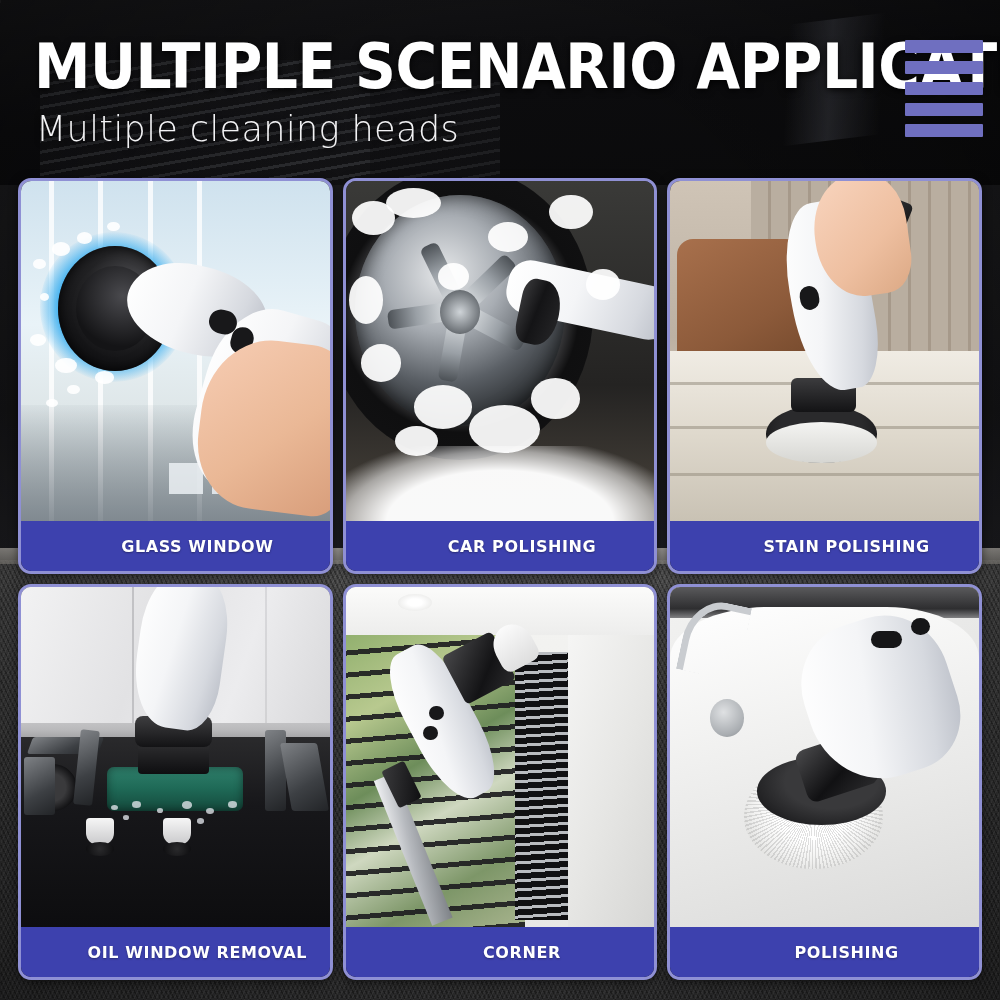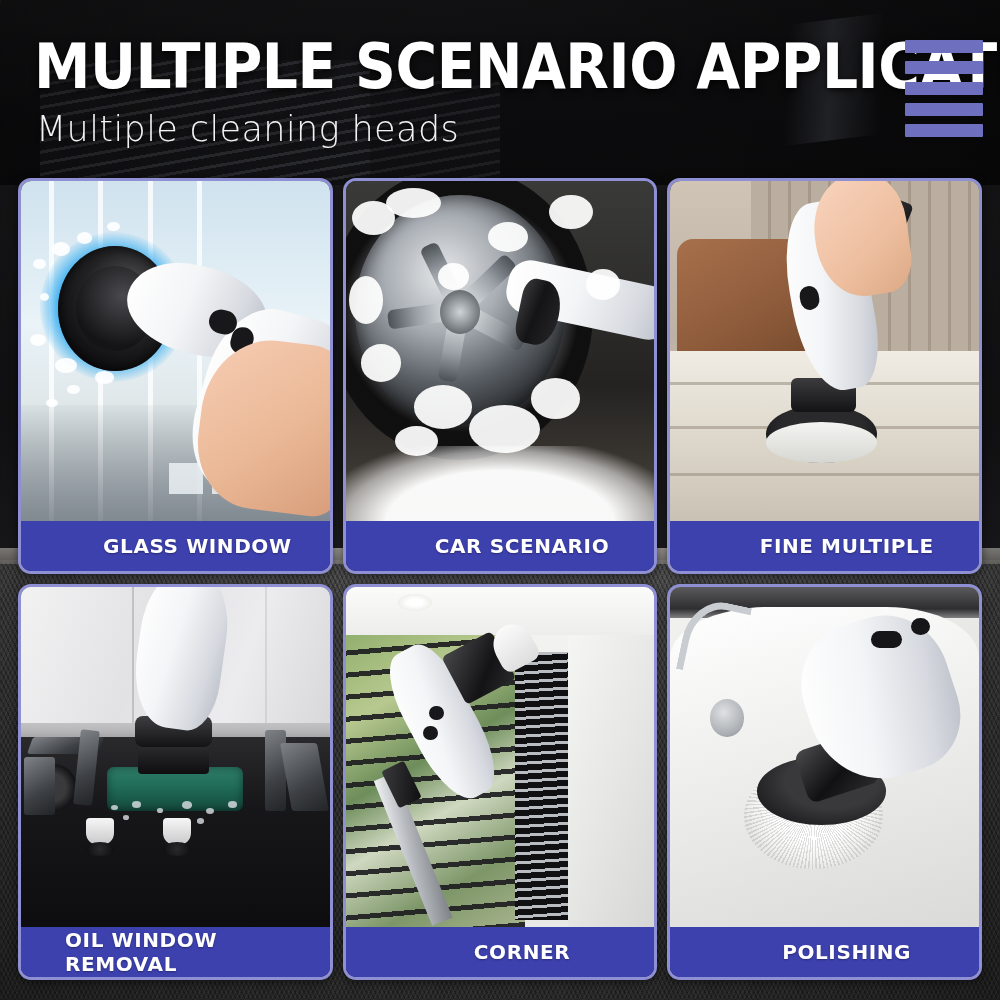--- a/index.html
+++ b/index.html
@@ -96,21 +96,21 @@
     background:#1a1a1c;
     display:flex; flex-direction:column;
     box-shadow:0 2px 10px rgba(0,0,0,.55);
   }
   .photo { position:relative; flex:1 1 auto; overflow:hidden; }
   .label {
     flex:0 0 50px; height:50px;
     background:#3d41ae;
     color:#fff;
     display:flex; align-items:center; justify-content:center;
-    font-size:20px; font-weight:700; letter-spacing:.6px;
+    font-size:16px; font-weight:700; letter-spacing:.6px;
     font-family:"DejaVu Sans", sans-serif;
     text-shadow:0 1px 2px rgba(0,0,0,.35);
     padding-left:44px;
   }
 
   
   .wht { background:linear-gradient(100deg,#ffffff 0%, #f4f5f7 42%, #d6d9df 78%, #b9bdc6 100%); }
   .blk { background:linear-gradient(100deg,#3a3a3c 0%, #141416 45%, #252527 100%); }
 
   
@@ -345,42 +345,42 @@
       <div class="foam" style="left:5%;top:48%;width:13%;height:11%"></div>
       <div class="foam" style="left:22%;top:60%;width:19%;height:13%"></div>
       <div class="foam" style="left:40%;top:66%;width:23%;height:14%"></div>
       <div class="foam" style="left:60%;top:58%;width:16%;height:12%"></div>
       <div class="foam" style="left:30%;top:24%;width:10%;height:8%"></div>
       <div class="foam" style="left:46%;top:12%;width:13%;height:9%"></div>
       <div class="foam" style="left:66%;top:4%;width:14%;height:10%"></div>
       <div class="foam" style="left:78%;top:26%;width:11%;height:9%"></div>
       <div class="foam" style="left:16%;top:72%;width:14%;height:9%"></div>
     </div>
-    <div class="label">CAR SCENARIO</div>
+    <div class="label">CAR POLISHING</div>
   </div>
 
   <div class="card">
     <div class="photo">
       <div class="c3-bg"></div>
       <div class="c3-wall"></div>
       <div class="c3-pillow"></div>
       <div class="c3-sofa">
         <div class="c3-seam" style="top:18%"></div>
         <div class="c3-seam" style="top:44%"></div>
         <div class="c3-seam" style="top:72%"></div>
       </div>
       <div class="c3-pad"></div>
       <div class="c3-pad2"></div>
       <div class="c3-collar"></div>
       <div class="c3-handle wht"></div>
       <div class="c3-cap"></div>
       <div class="c3-hand"></div>
       <div class="c1-btn" style="background:#18181a;position:absolute;left:42%;top:31%;width:6%;height:7%;border-radius:40px;transform:rotate(-10deg)"></div>
     </div>
-    <div class="label">FINE MULTIPLE</div>
+    <div class="label">STAIN POLISHING</div>
   </div>
 
   <div class="card">
     <div class="photo">
       <div class="c4-bg"></div>
       <div class="c4-marble">
         <div class="c4-mline" style="left:36%"></div>
         <div class="c4-mline" style="left:79%;opacity:.5"></div>
       </div>
       <div class="c4-stove"></div>

